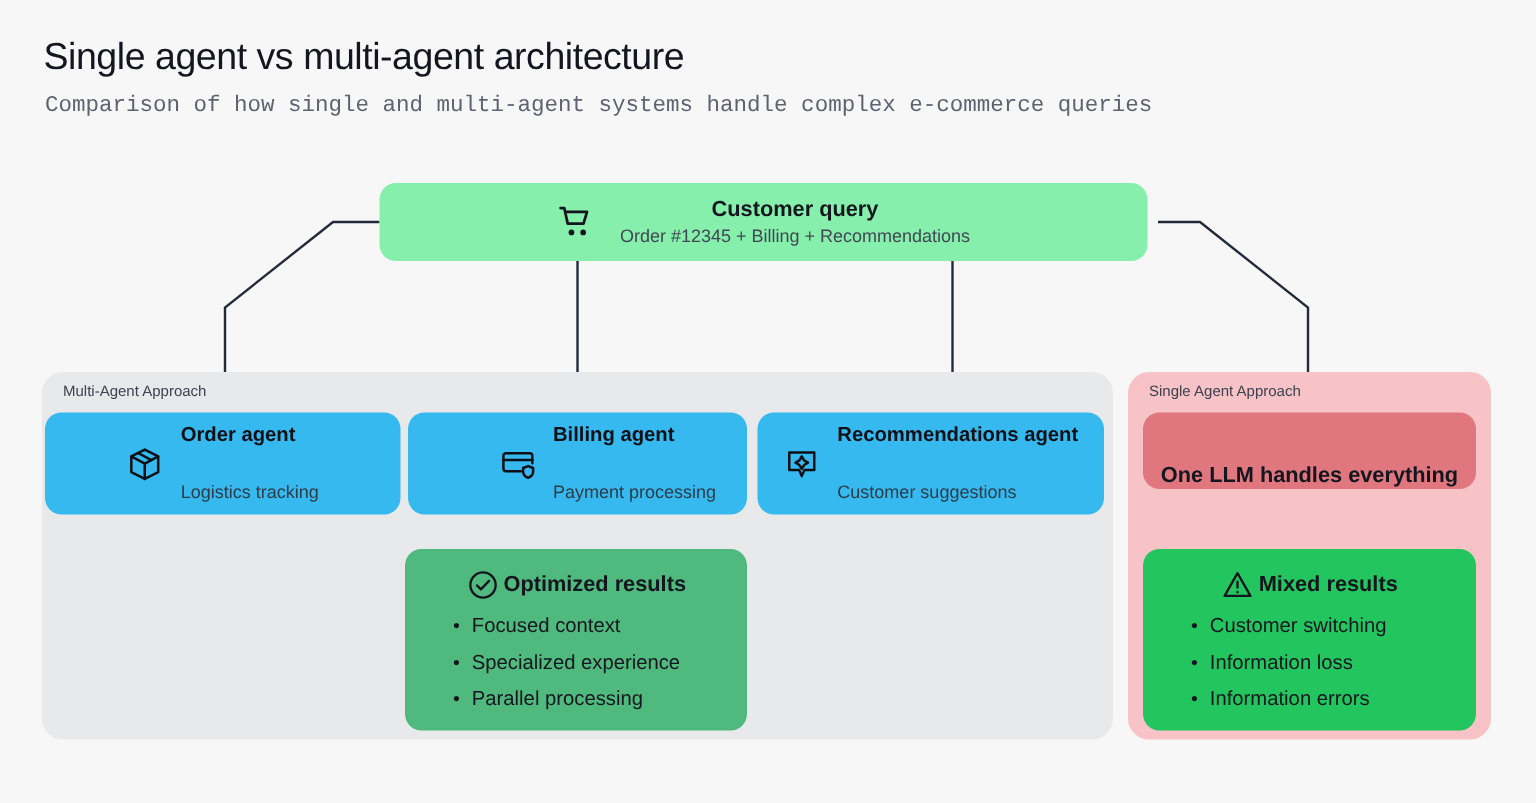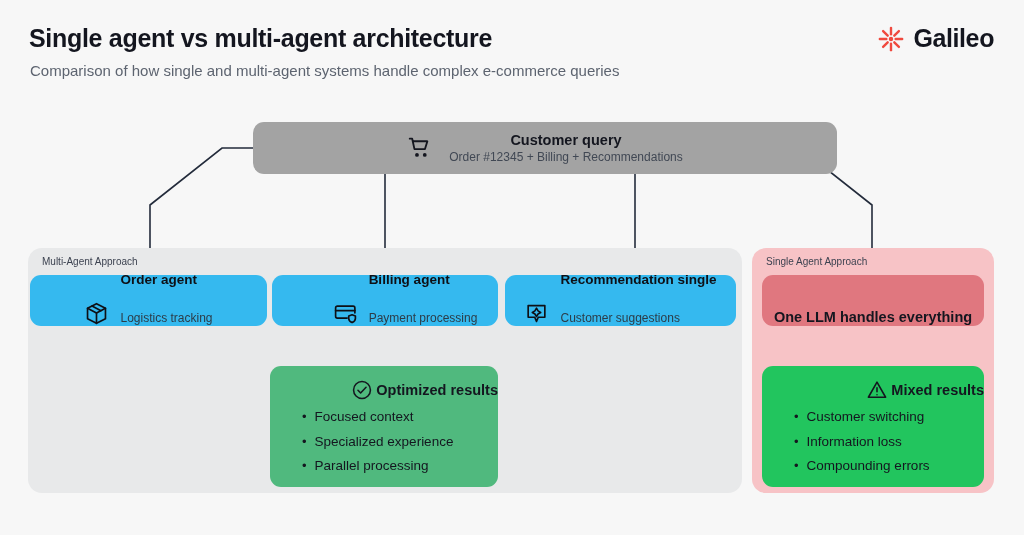--- a/index.html
+++ b/index.html
@@ -7,27 +7,28 @@
     width: 1024px; height: 535px;
     background: #f7f7f7;
     font-family: "Liberation Sans", sans-serif;
     overflow: hidden;
   }
   #root { position: relative; width: 1024px; height: 535px; background: #f7f7f7; }
 
   
   .page-title {
     position: absolute; left: 29px; top: 24px;
-    font-size: 25px; font-weight: 700; color: #14161f;
+    font-size: 25px; font-weight: 400; color: #14161f;
     letter-spacing: -0.3px; white-space: nowrap;
   }
   .page-subtitle {
     position: absolute; left: 30px; top: 62px;
     font-size: 15px; font-weight: 400; color: #5d6470;
     white-space: nowrap;
+    font-family: Liberation Mono, monospace;
   }
   .brand {
     position: absolute; right: 30px; top: 24px;
     display: flex; align-items: center; gap: 9px;
   }
   .brand-mark { width: 26px; height: 26px; display: block; }
   .brand-name {
     font-size: 25px; font-weight: 600; color: #14161f;
     letter-spacing: -0.4px;
   }
@@ -45,32 +46,32 @@
     position: absolute; left: 14px; top: 8px;
     font-size: 10px; font-weight: 500; color: #3c4250;
     white-space: nowrap;
   }
 
   
   .node { position: absolute; border-radius: 11px; }
 
   
   .node.query {
-    left: 253px; top: 122px; width: 584px; height: 52px;
-    background: #a3a3a3;
+    left: 253px; top: 122px; width: 512px; height: 52px;
+    background: #86efac;
     display: flex; align-items: center; justify-content: center; gap: 16px;
   }
   .query-text { text-align: left; }
   .query-title { font-size: 14.5px; font-weight: 700; color: #14161f; line-height: 1.25; text-align:center;}
   .query-sub { font-size: 12px; font-weight: 400; color: #414854; line-height: 1.35; }
 
   
   .node.agent {
-    top: 275px; height: 51px; background: #35b9ef; border-radius: 11px;
-    display: flex; align-items: flex-end; justify-content: center; gap: 11px;
+    top: 275px; height: 68px; background: #35b9ef; border-radius: 11px;
+    display: flex; align-items: center; justify-content: center; gap: 11px;
   }
   .node.agent.a1 { left: 30px;  width: 237px; }
   .node.agent.a2 { left: 272px; width: 226px; padding-left: 40px; }
   .node.agent.a3 { left: 505px; width: 231px; }
   .agent-text { text-align: left; }
   .agent-title { font-size: 13.5px; font-weight: 700; color: #0e1016; line-height: 1.25; }
   .agent-sub { font-size: 12px; font-weight: 400; color: #2c3c48; line-height: 1.35; margin-top: 21px; }
 
   
   .node.onellm {
@@ -78,21 +79,21 @@
     background: #e0777f; border-radius: 11px;
     display: flex; align-items: center; justify-content: center;
   }
   .onellm-title { font-size: 14.5px; font-weight: 700; color: #14161f; margin-top: 32px; }
 
   
   .node.results { border-radius: 11px; padding: 13px 0 14px 0; }
   .node.results.good { left: 270px; top: 366px; width: 228px; background: #50b97e; }
   .node.results.bad  { left: 762px; top: 366px; width: 222px; background: #22c55e; }
   .res-head {
-    display: flex; align-items: center; justify-content: flex-end; gap: 3px;
+    display: flex; align-items: center; justify-content: center; gap: 3px;
     margin-bottom: 9px;
   }
   .res-title { font-size: 14.5px; font-weight: 700; color: #14161f; }
   .res-list { list-style: none; padding-left: 32px; }
   .res-list li {
     font-size: 13.5px; color: #14161f; line-height: 1.0;
     margin-bottom: 11px; display: flex; align-items: flex-start; gap: 8px;
   }
   .res-list li:last-child { margin-bottom: 0; }
   .bullet { color: #14161f; font-size: 13px; line-height: 1; }
@@ -100,36 +101,20 @@
   .ic { display: block; flex: 0 0 auto; }
 </style>
 </head>
 <body>
 
 <div id="root">
 
   <div class="page-title">Single agent vs multi-agent architecture</div>
   <div class="page-subtitle">Comparison of how single and multi-agent systems handle complex e-commerce queries</div>
 
-  <div class="brand">
-    <svg class="brand-mark" viewBox="0 0 24 24">
-      <g fill="#f0493e">
-        <rect x="10.9" y="0.6" width="2.2" height="8.2" rx="1.1"></rect>
-        <rect x="10.9" y="15.2" width="2.2" height="8.2" rx="1.1"></rect>
-        <rect x="0.6" y="10.9" width="8.2" height="2.2" rx="1.1"></rect>
-        <rect x="15.2" y="10.9" width="8.2" height="2.2" rx="1.1"></rect>
-        <rect x="10.9" y="0.6" width="2.2" height="8.2" rx="1.1" transform="rotate(45 12 12)"></rect>
-        <rect x="10.9" y="15.2" width="2.2" height="8.2" rx="1.1" transform="rotate(45 12 12)"></rect>
-        <rect x="0.6" y="10.9" width="8.2" height="2.2" rx="1.1" transform="rotate(45 12 12)"></rect>
-        <rect x="15.2" y="10.9" width="8.2" height="2.2" rx="1.1" transform="rotate(45 12 12)"></rect>
-        <circle cx="12" cy="12" r="2.05"></circle>
-      </g>
-    </svg>
-    <span class="brand-name">Galileo</span>
-  </div>
 
   <svg id="wires">
     <defs>
       <marker id="ah" markerWidth="8" markerHeight="8" refX="5.6" refY="3.2" orient="auto">
         <path d="M0,0 L6.4,3.2 L0,6.4 z" fill="#232b3b"></path>
       </marker>
     </defs>
     <g fill="none" stroke="#232b3b" stroke-width="1.6" marker-end="url(#ah)">
 
       <path d="M253,148 L222,148 L150,205 L150,270"></path>
@@ -202,21 +187,21 @@
   </div>
 
   <div class="node agent a3">
     <svg class="ic" width="25" height="25" viewBox="0 0 24 24">
       <g fill="none" stroke="#0e1016" stroke-width="1.6" stroke-linecap="round" stroke-linejoin="round">
         <path d="M4 4.4h16v11.2h-6.3L12 19.6l-1.7-4H4z"></path>
         <path d="M12 6.9l1.5 2.6L16 11l-2.5 1.5L12 15l-1.5-2.5L8 11l2.5-1.5z"></path>
       </g>
     </svg>
     <div class="agent-text">
-      <div class="agent-title">Recommendation single</div>
+      <div class="agent-title">Recommendations agent</div>
       <div class="agent-sub">Customer suggestions</div>
     </div>
   </div>
 
   <div class="node onellm">
     <span class="onellm-title">One LLM handles everything</span>
   </div>
 
   <div class="node results good">
     <div class="res-head">
@@ -259,18 +244,18 @@
       <li>
         <span class="bullet">•</span>
         <span>Customer switching</span>
       </li>
       <li>
         <span class="bullet">•</span>
         <span>Information loss</span>
       </li>
       <li>
         <span class="bullet">•</span>
-        <span>Compounding errors</span>
+        <span>Information errors</span>
       </li>
     </ul>
   </div>
 
 </div>
 
 </body></html>

